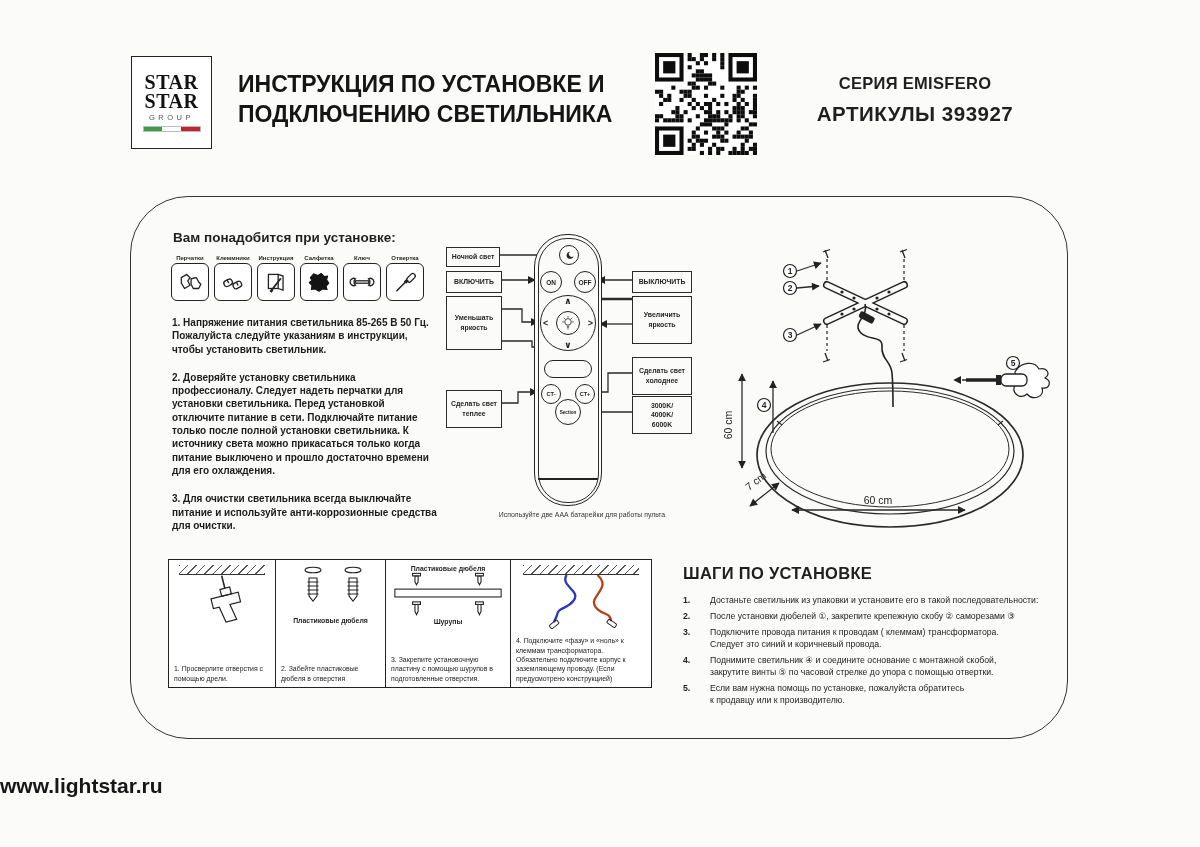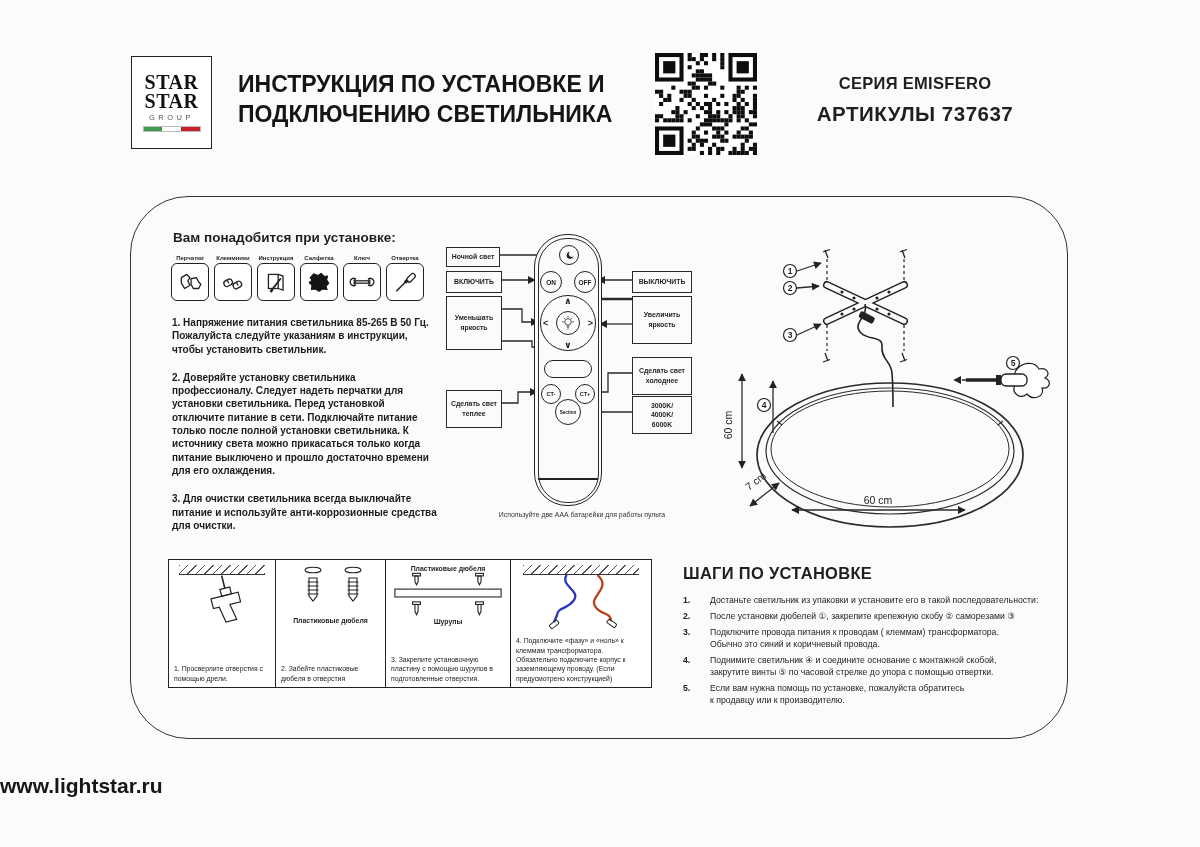--- a/index.html
+++ b/index.html
@@ -269,21 +269,21 @@
       <rect x="72" y="0" width="28" height="28"></rect>
       <rect x="76" y="4" width="20" height="20" fill="#fff"></rect>
       <rect x="80" y="8" width="12" height="12"></rect>
       <rect x="0" y="72" width="28" height="28"></rect>
       <rect x="4" y="76" width="20" height="20" fill="#fff"></rect>
       <rect x="8" y="80" width="12" height="12"></rect>
     </svg>
 
   <div class="abs series-wrap">
     <div class="series">СЕРИЯ EMISFERO</div>
-    <div class="articles">АРТИКУЛЫ 737637</div>
+    <div class="articles">АРТИКУЛЫ 393927</div>
   </div>
 
   <div class="abs frame"></div>
 
   <div class="abs tools-h">Вам понадобится при установке:</div>
   <div class="abs tools">
     <div class="tool">
       <div class="tl">Перчатки</div>
       <div class="tb">
         <svg width="26" height="26" viewBox="0 0 24 24" fill="none" stroke="#222" stroke-width="1.2" stroke-linejoin="round">
@@ -557,21 +557,21 @@
       <span class="n">1.</span>
       <span class="t">Достаньте светильник из упаковки и установите его в такой последовательности:</span>
       </div>
     <div class="srow">
       <span class="n">2.</span>
       <span class="t">После установки дюбелей ①, закрепите крепежную скобу ② саморезами ③</span>
       </div>
     <div class="srow">
       <span class="n">3.</span>
       <span class="t">Подключите провода питания к проводам ( клеммам) трансформатора.
-Обычно это синий и коричневый провода.</span>
+Следует это синий и коричневый провода.</span>
       </div>
     <div class="srow">
       <span class="n">4.</span>
       <span class="t">Поднимите светильник ④ и соедините основание с монтажной скобой,
 закрутите винты ⑤ по часовой стрелке до упора с помощью отвертки.</span>
       </div>
     <div class="srow">
       <span class="n">5.</span>
       <span class="t">Если вам нужна помощь по установке, пожалуйста обратитесь
 к продавцу или к производителю.</span>

